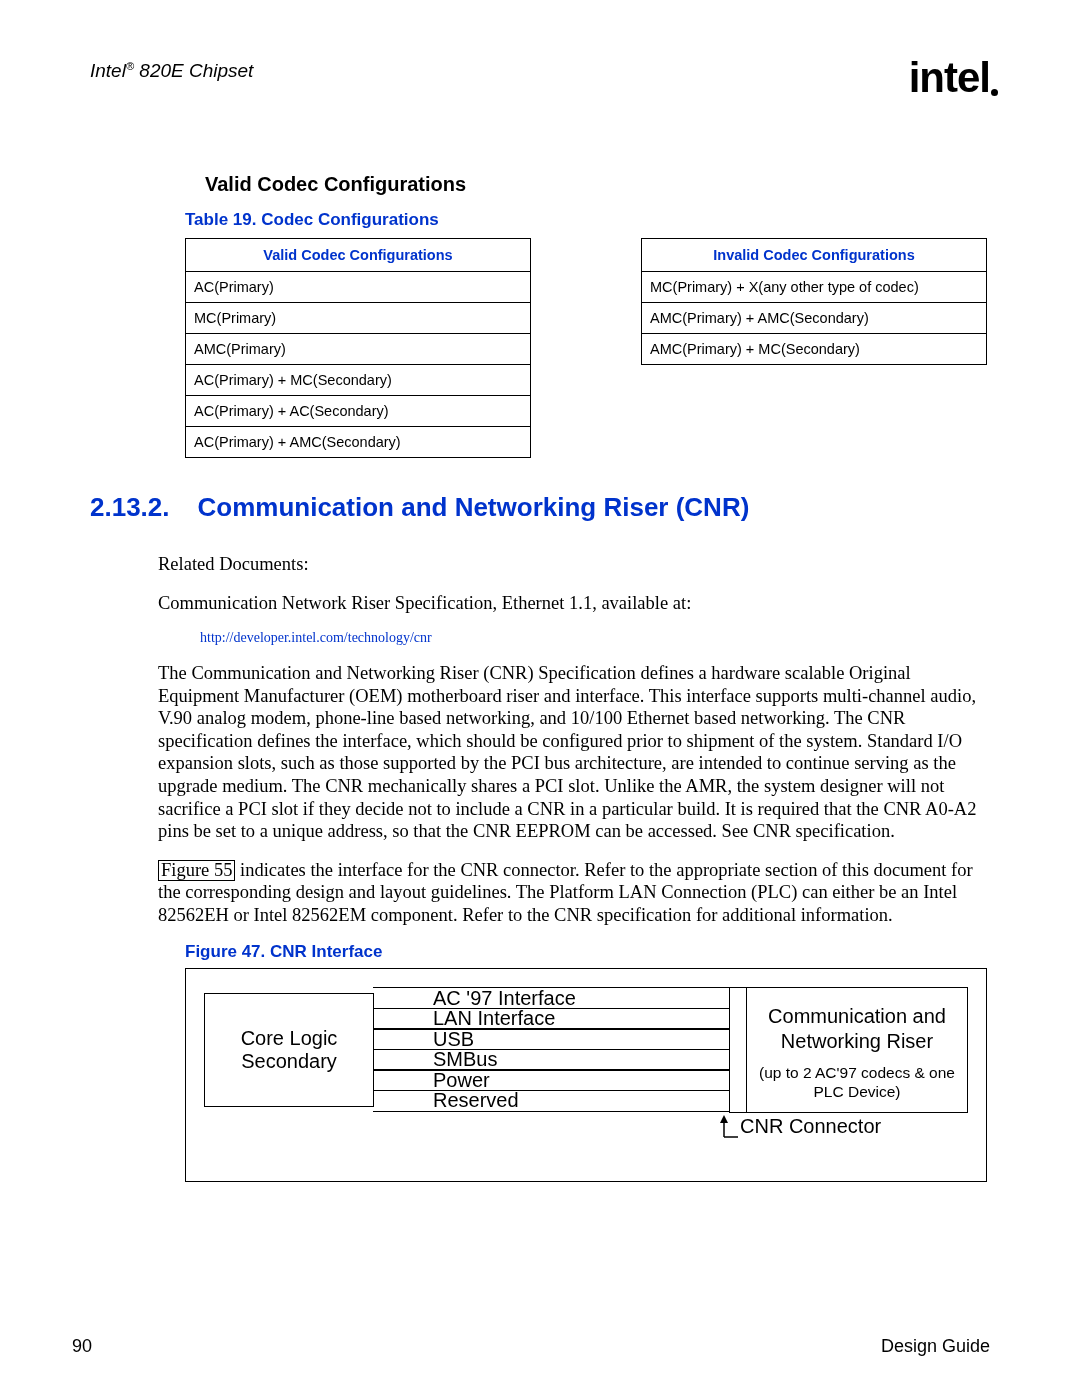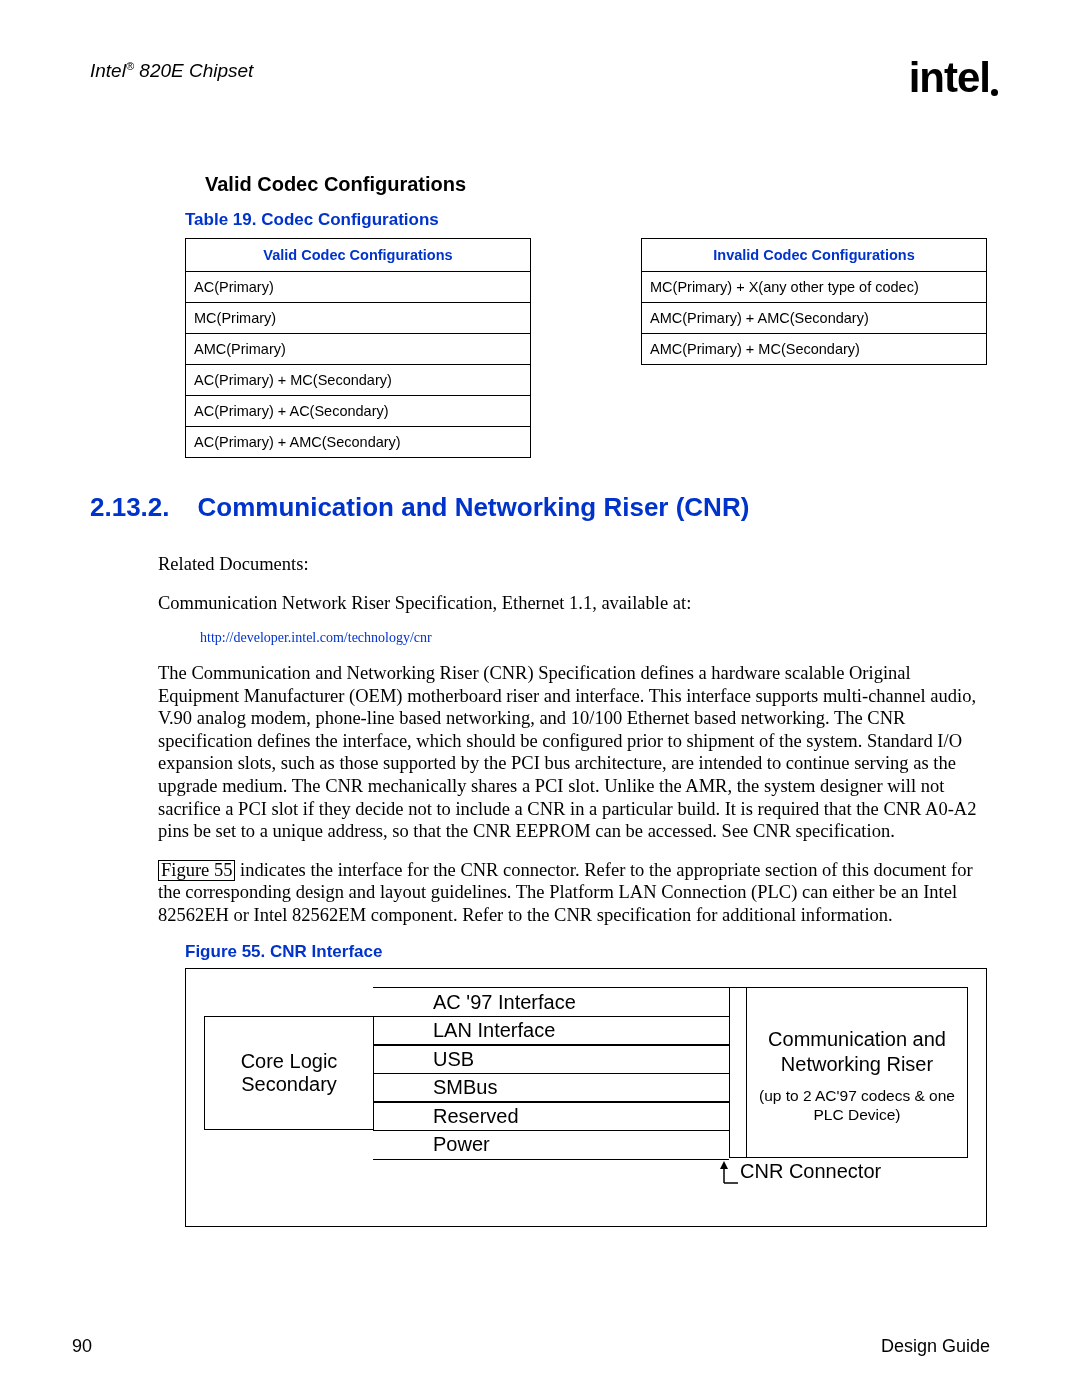--- a/index.html
+++ b/index.html
@@ -163,21 +163,21 @@
     flex-direction: column;
     margin-left: -1px;
   }
   .mid-row {
     border-top: 1.5px solid #000;
     border-bottom: 1.5px solid #000;
     padding: 2px 0 2px 60px;
     font-family: Arial, Helvetica, sans-serif;
     font-size: 20px;
     margin-bottom: -1.5px;
-    height: 30px;
+    height: 22px;
     display:flex; align-items:center;
   }
   .conn-stub {
     width: 18px;
     border: 1.5px solid #000;
     align-self: stretch;
   }
   .right-box {
     border: 1.5px solid #000;
     width: 222px;
@@ -280,34 +280,34 @@
   <div class="body-text">Related Documents:</div>
   <div class="body-text">Communication Network Riser Specification, Ethernet 1.1, available at:</div>
   <div class="body-link">http://developer.intel.com/technology/cnr</div>
 
   <div class="body-text">The Communication and Networking Riser (CNR) Specification defines a hardware scalable Original Equipment Manufacturer (OEM) motherboard riser and interface.  This interface supports multi-channel audio, V.90 analog modem, phone-line based networking, and 10/100 Ethernet based networking.  The CNR specification defines the interface, which should be configured prior to shipment of the system.  Standard I/O expansion slots, such as those supported by the PCI bus architecture, are intended to continue serving as the upgrade medium.  The CNR mechanically shares a PCI slot.  Unlike the AMR, the system designer will not sacrifice a PCI slot if they decide not to include a CNR in a particular build.  It is required that the CNR A0-A2 pins be set to a unique address, so that the CNR EEPROM can be accessed.  See CNR specification.</div>
 
   <div class="body-text">
     <span class="figref-box">Figure 55</span><span> indicates the interface for the CNR connector.  Refer to the appropriate section of this document for the corresponding design and layout guidelines.  The Platform LAN Connection (PLC) can either be an Intel 82562EH or Intel 82562EM component.  Refer to the CNR specification for additional information.</span>
   </div>
 
-  <div class="figure-caption">Figure 55. CNR Interface</div>
+  <div class="figure-caption">Figure 47. CNR Interface</div>
 
   <div class="figure-frame">
     <div class="diagram">
       <div style="display:flex; flex-direction:column; justify-content:center;">
         <div class="left-box">Core Logic Secondary</div>
       </div>
       <div class="middle-rows">
         <div class="mid-row">AC '97 Interface</div>
         <div class="mid-row">LAN Interface</div>
         <div class="mid-row">USB</div>
         <div class="mid-row">SMBus</div>
+        <div class="mid-row">Power</div>
         <div class="mid-row">Reserved</div>
-        <div class="mid-row">Power</div>
       </div>
       <div class="conn-stub"></div>
       <div class="right-box">
         <div class="big">Communication and Networking Riser</div>
         <div class="small">(up to 2 AC'97 codecs &amp; one PLC Device)</div>
       </div>
     </div>
     <div class="cnr-label-row">
       <div class="cnr-arrow">
         <svg width="22" height="24">

